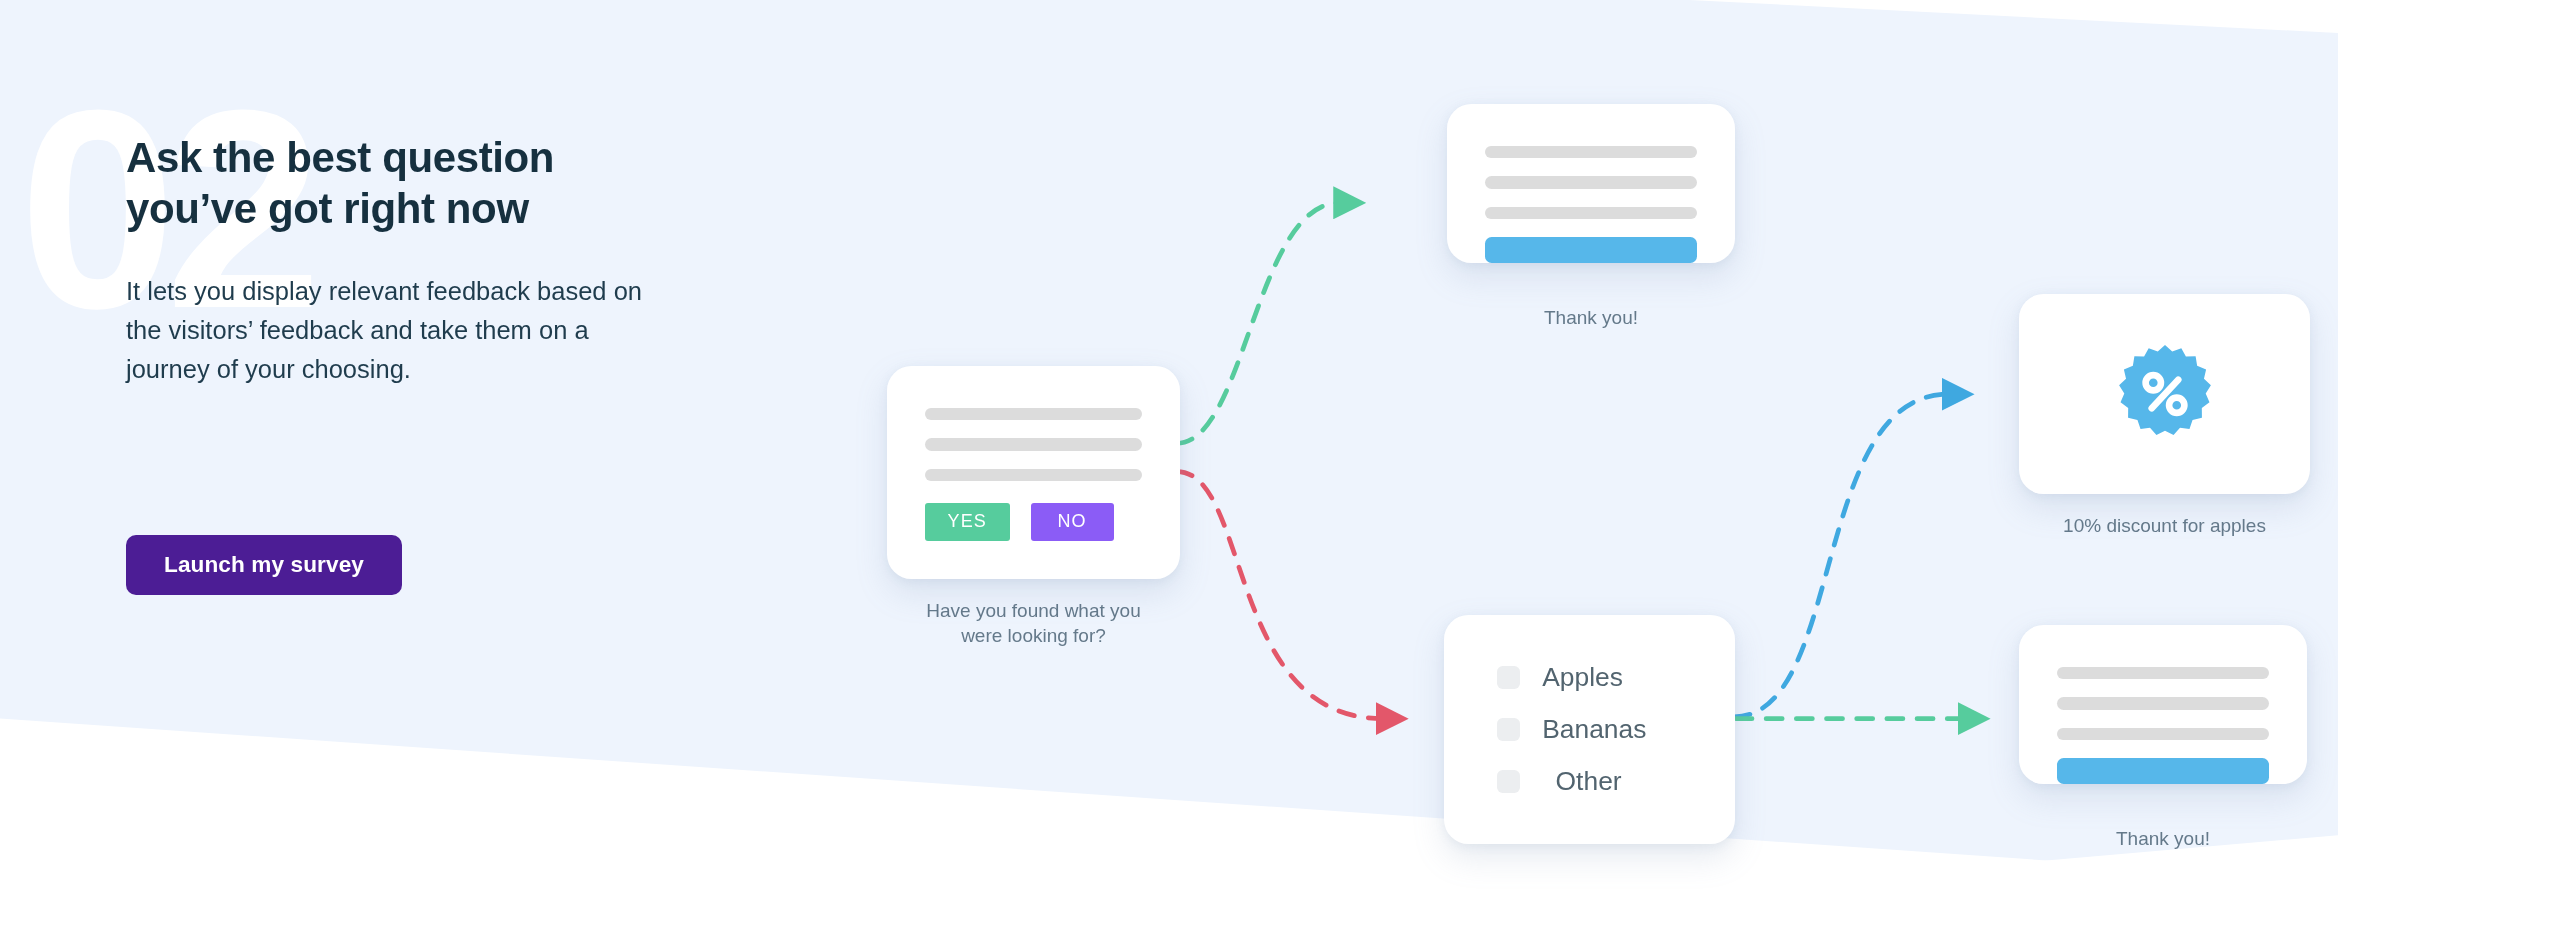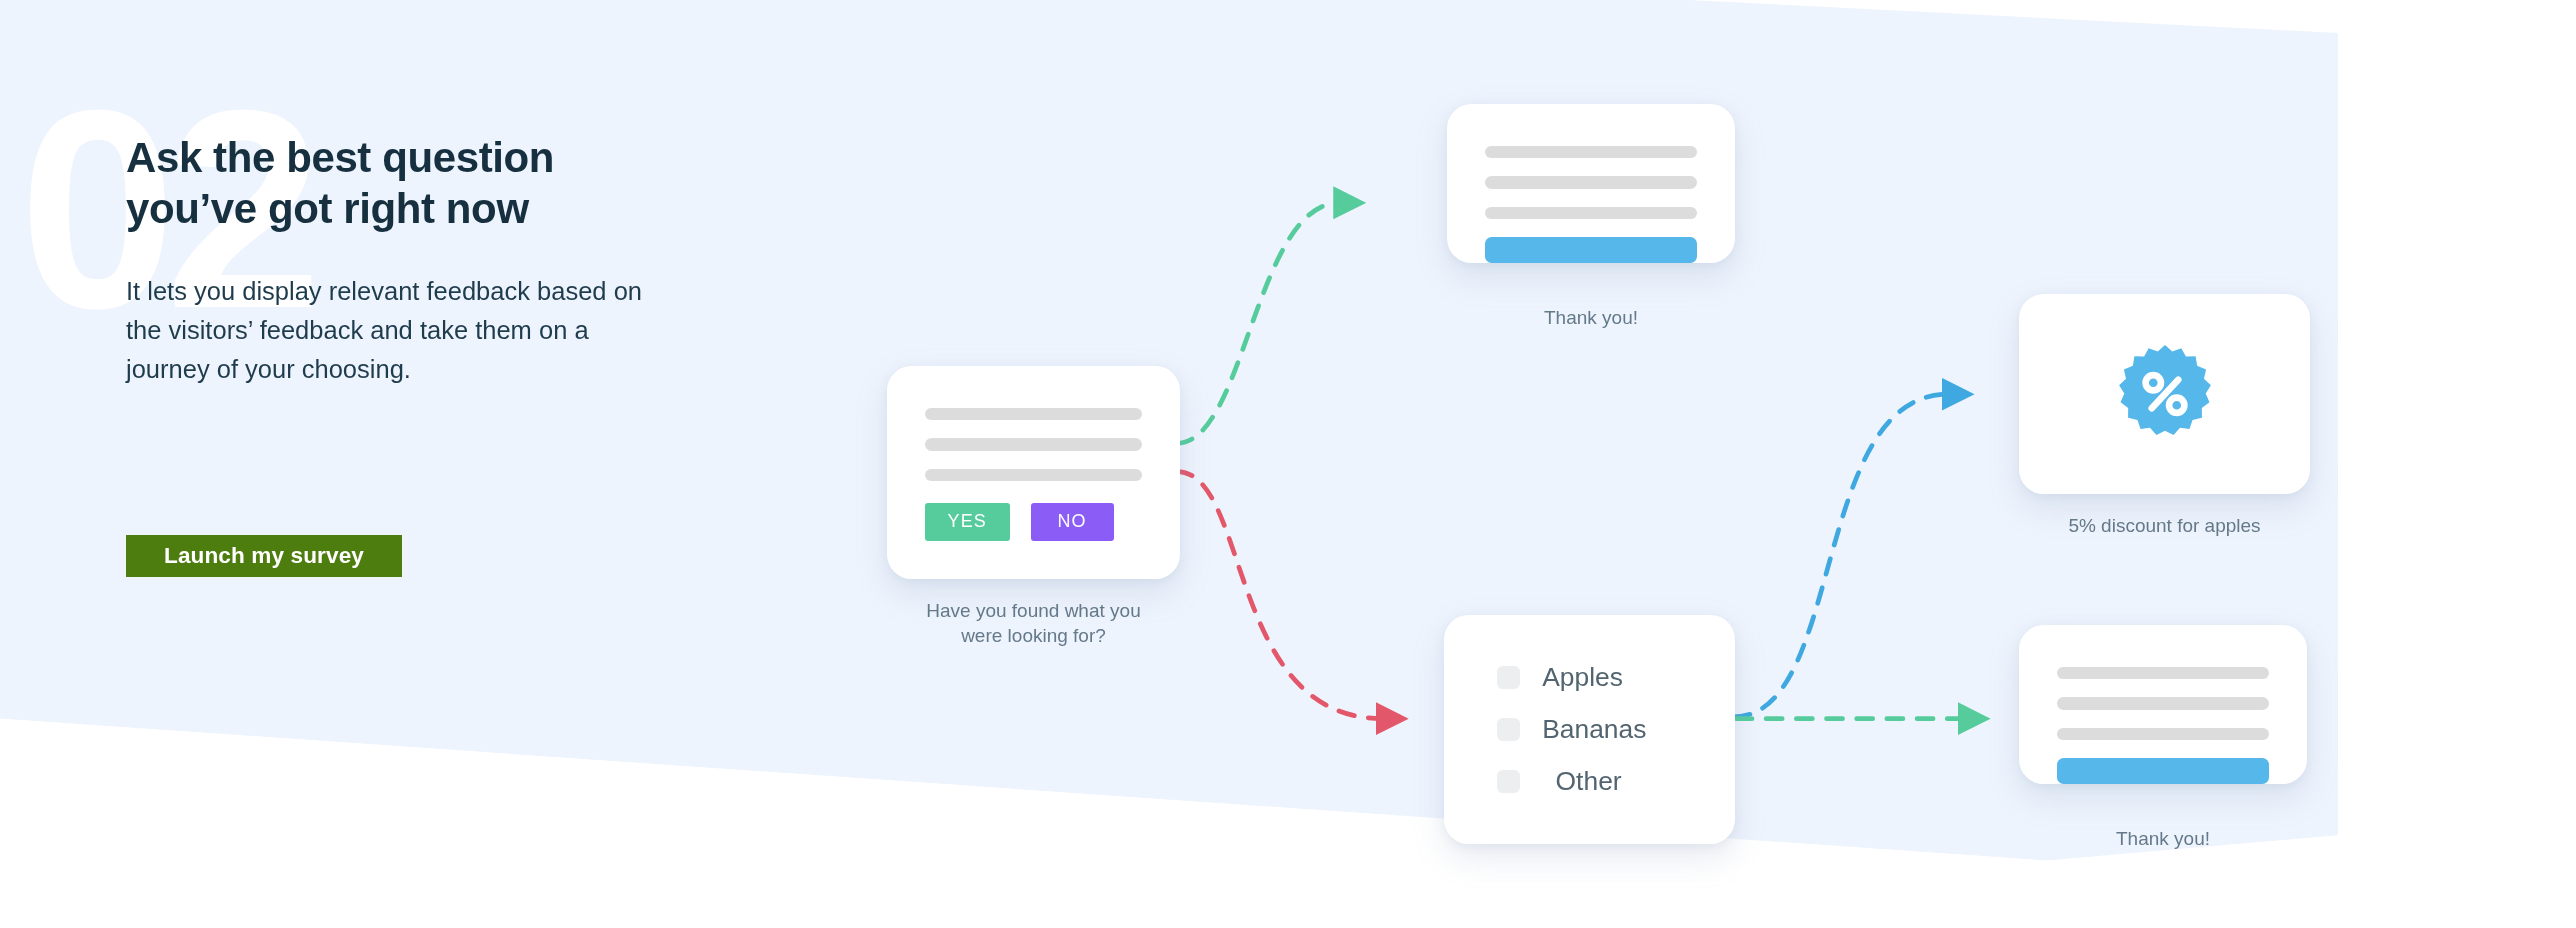--- a/index.html
+++ b/index.html
@@ -49,23 +49,23 @@
     color:#16303f; letter-spacing:-0.4px;
     white-space:pre-line;
   }
   .subcopy {
     margin-top:38px;
     font-size:25.5px; line-height:1.52; color:#1f3c4d; font-weight:400;
     white-space:pre-line;
   }
   .cta {
     position:absolute; left:126px; top:535px;
-    background:#4d7c0f; color:#ffffff;
+    background:#4c1d95; color:#ffffff;
     font-size:22.6px; font-weight:700;
-    padding:8px 38px; border:none; border-radius:0;
+    padding:17px 38px; border:none; border-radius:10px;
     cursor:pointer; letter-spacing:0.1px;
   }
 
   
   .flow { position:absolute; left:0; top:0; width:2576px; height:928px; }
   .svg-links { position:absolute; left:0; top:0; width:2576px; height:928px; pointer-events:none; }
 
   .node { position:absolute; }
   .card {
     background:#ffffff; border-radius:24.5px;
@@ -203,21 +203,21 @@
           <svg class="badge" viewBox="0 0 100 100">
             <path fill="#56b7ea" d="M50 2 L57.1 8.3 L66 5.1 L70.5 13.3 L80 13 L81.5 22.4 L90.3 25.9 L88.2 35 L95 41.5 L89.9 49.4 L93.6 58 L86.1 63.7 L86.2 73.2 L77 75.4 L74 84.4 L64.7 83.2 L58.4 90.3 L50 86 L41.6 90.3 L35.3 83.2 L26 84.4 L23 75.4 L13.8 73.2 L13.9 63.7 L6.4 58 L10.1 49.4 L5 41.5 L11.8 35 L9.7 25.9 L18.5 22.4 L20 13 L29.5 13.3 L34 5.1 L42.9 8.3 Z"></path>
             <g fill="none" stroke="#ffffff" stroke-width="6.5" stroke-linecap="round">
               <line x1="37" y1="64" x2="63" y2="36"></line>
               <circle cx="38.5" cy="39" r="7.5"></circle>
               <circle cx="61.5" cy="61" r="7.5"></circle>
             </g>
           </svg>
         </div>
       </div>
-      <div class="node-caption">5% discount for apples</div>
+      <div class="node-caption">10% discount for apples</div>
     </div>
 
     <div class="node" style="left:2019px; top:625px; width:288px;">
       <div class="card">
         <div class="lines">
           <div class="line" style="width:100%;"></div>
           <div class="line" style="width:100%;"></div>
           <div class="line" style="width:100%;"></div>
         </div>
         <div class="cta-bar"></div>

